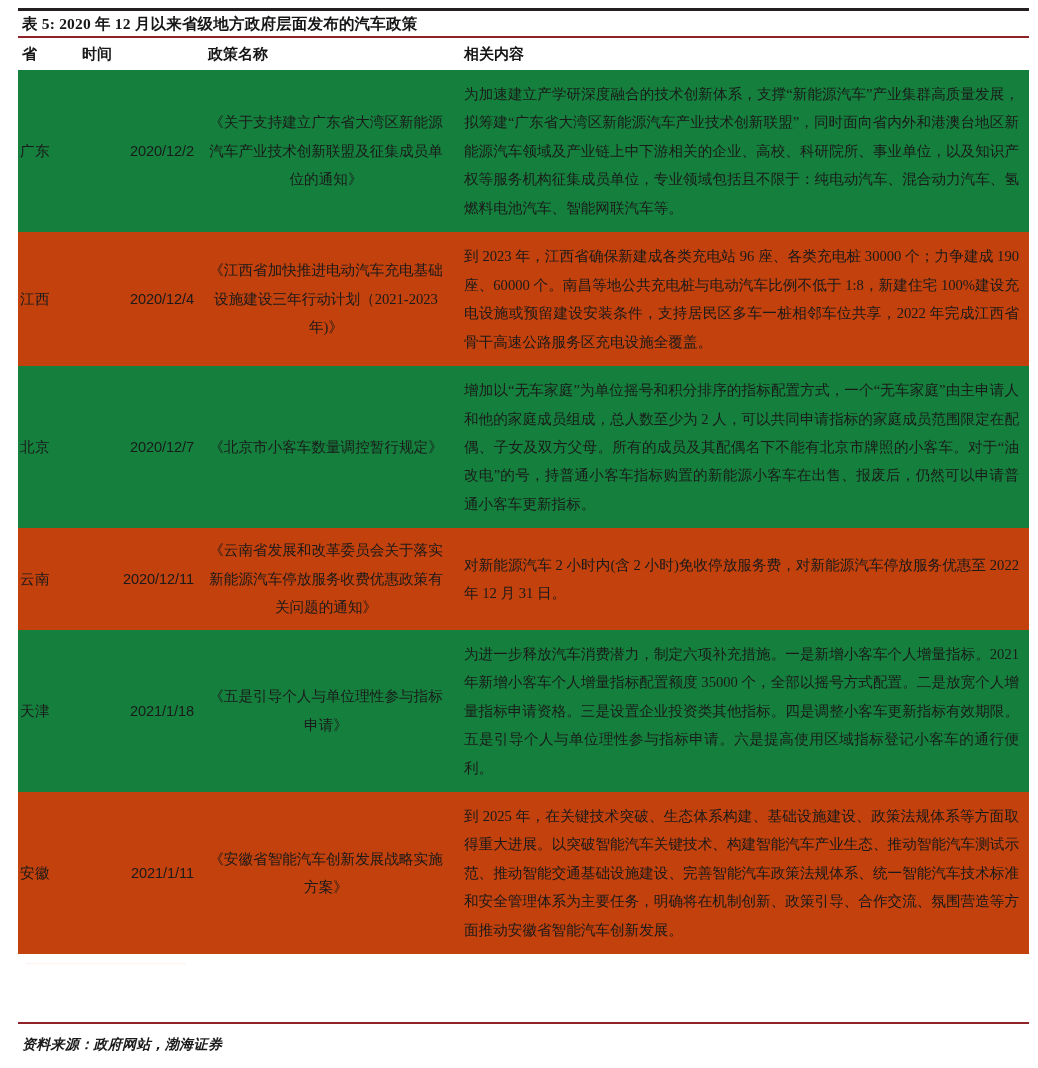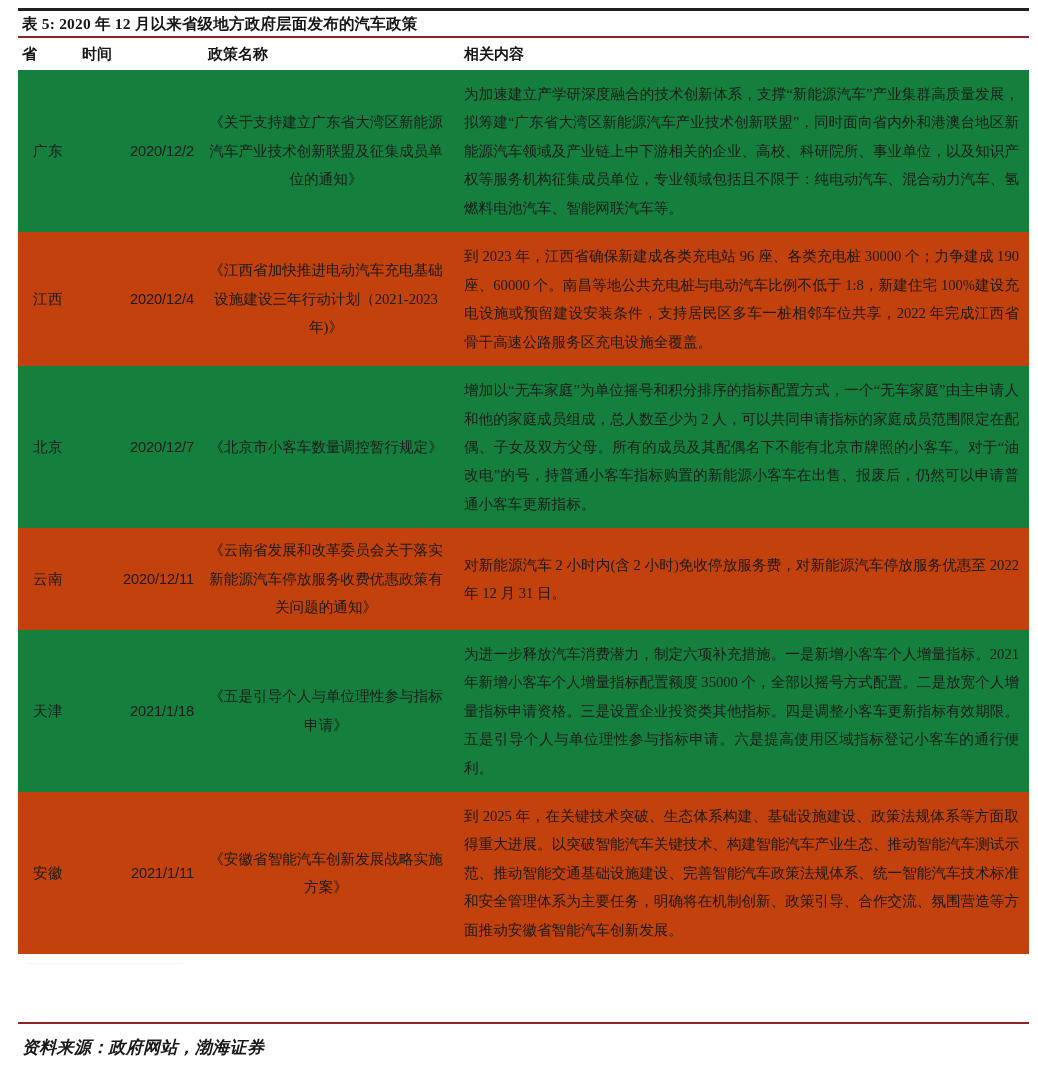--- a/index.html
+++ b/index.html
@@ -78,21 +78,21 @@
 
   table.policy tbody td {
     vertical-align: middle;
     font-size: 14.6px;
     line-height: 1.95;
     color: #1a1a1a;
     border: 0;
   }
 
   td.cell-prov {
-    text-align: center;
+    text-align: left;
     padding: 0 2px;
     letter-spacing: .5px;
   }
   td.cell-date {
     text-align: right;
     padding: 0 2px;
     font-family: "Liberation Sans", "DejaVu Sans", sans-serif;
     font-size: 14.6px;
     letter-spacing: -0.1px;
   }
@@ -119,21 +119,21 @@
     width: 160px;
     height: 1px;
     background: #fdf3ee;
   }
 
   
   .source {
     position: absolute;
     left: 18px;
     top: 1036px;
-    font-size: 17px;
+    font-size: 14px;
     font-style: italic;
     font-weight: bold;
     color: #1a1a1a;
     letter-spacing: .3px;
     white-space: nowrap;
   }
 </style>
 </head>
 <body>
 

